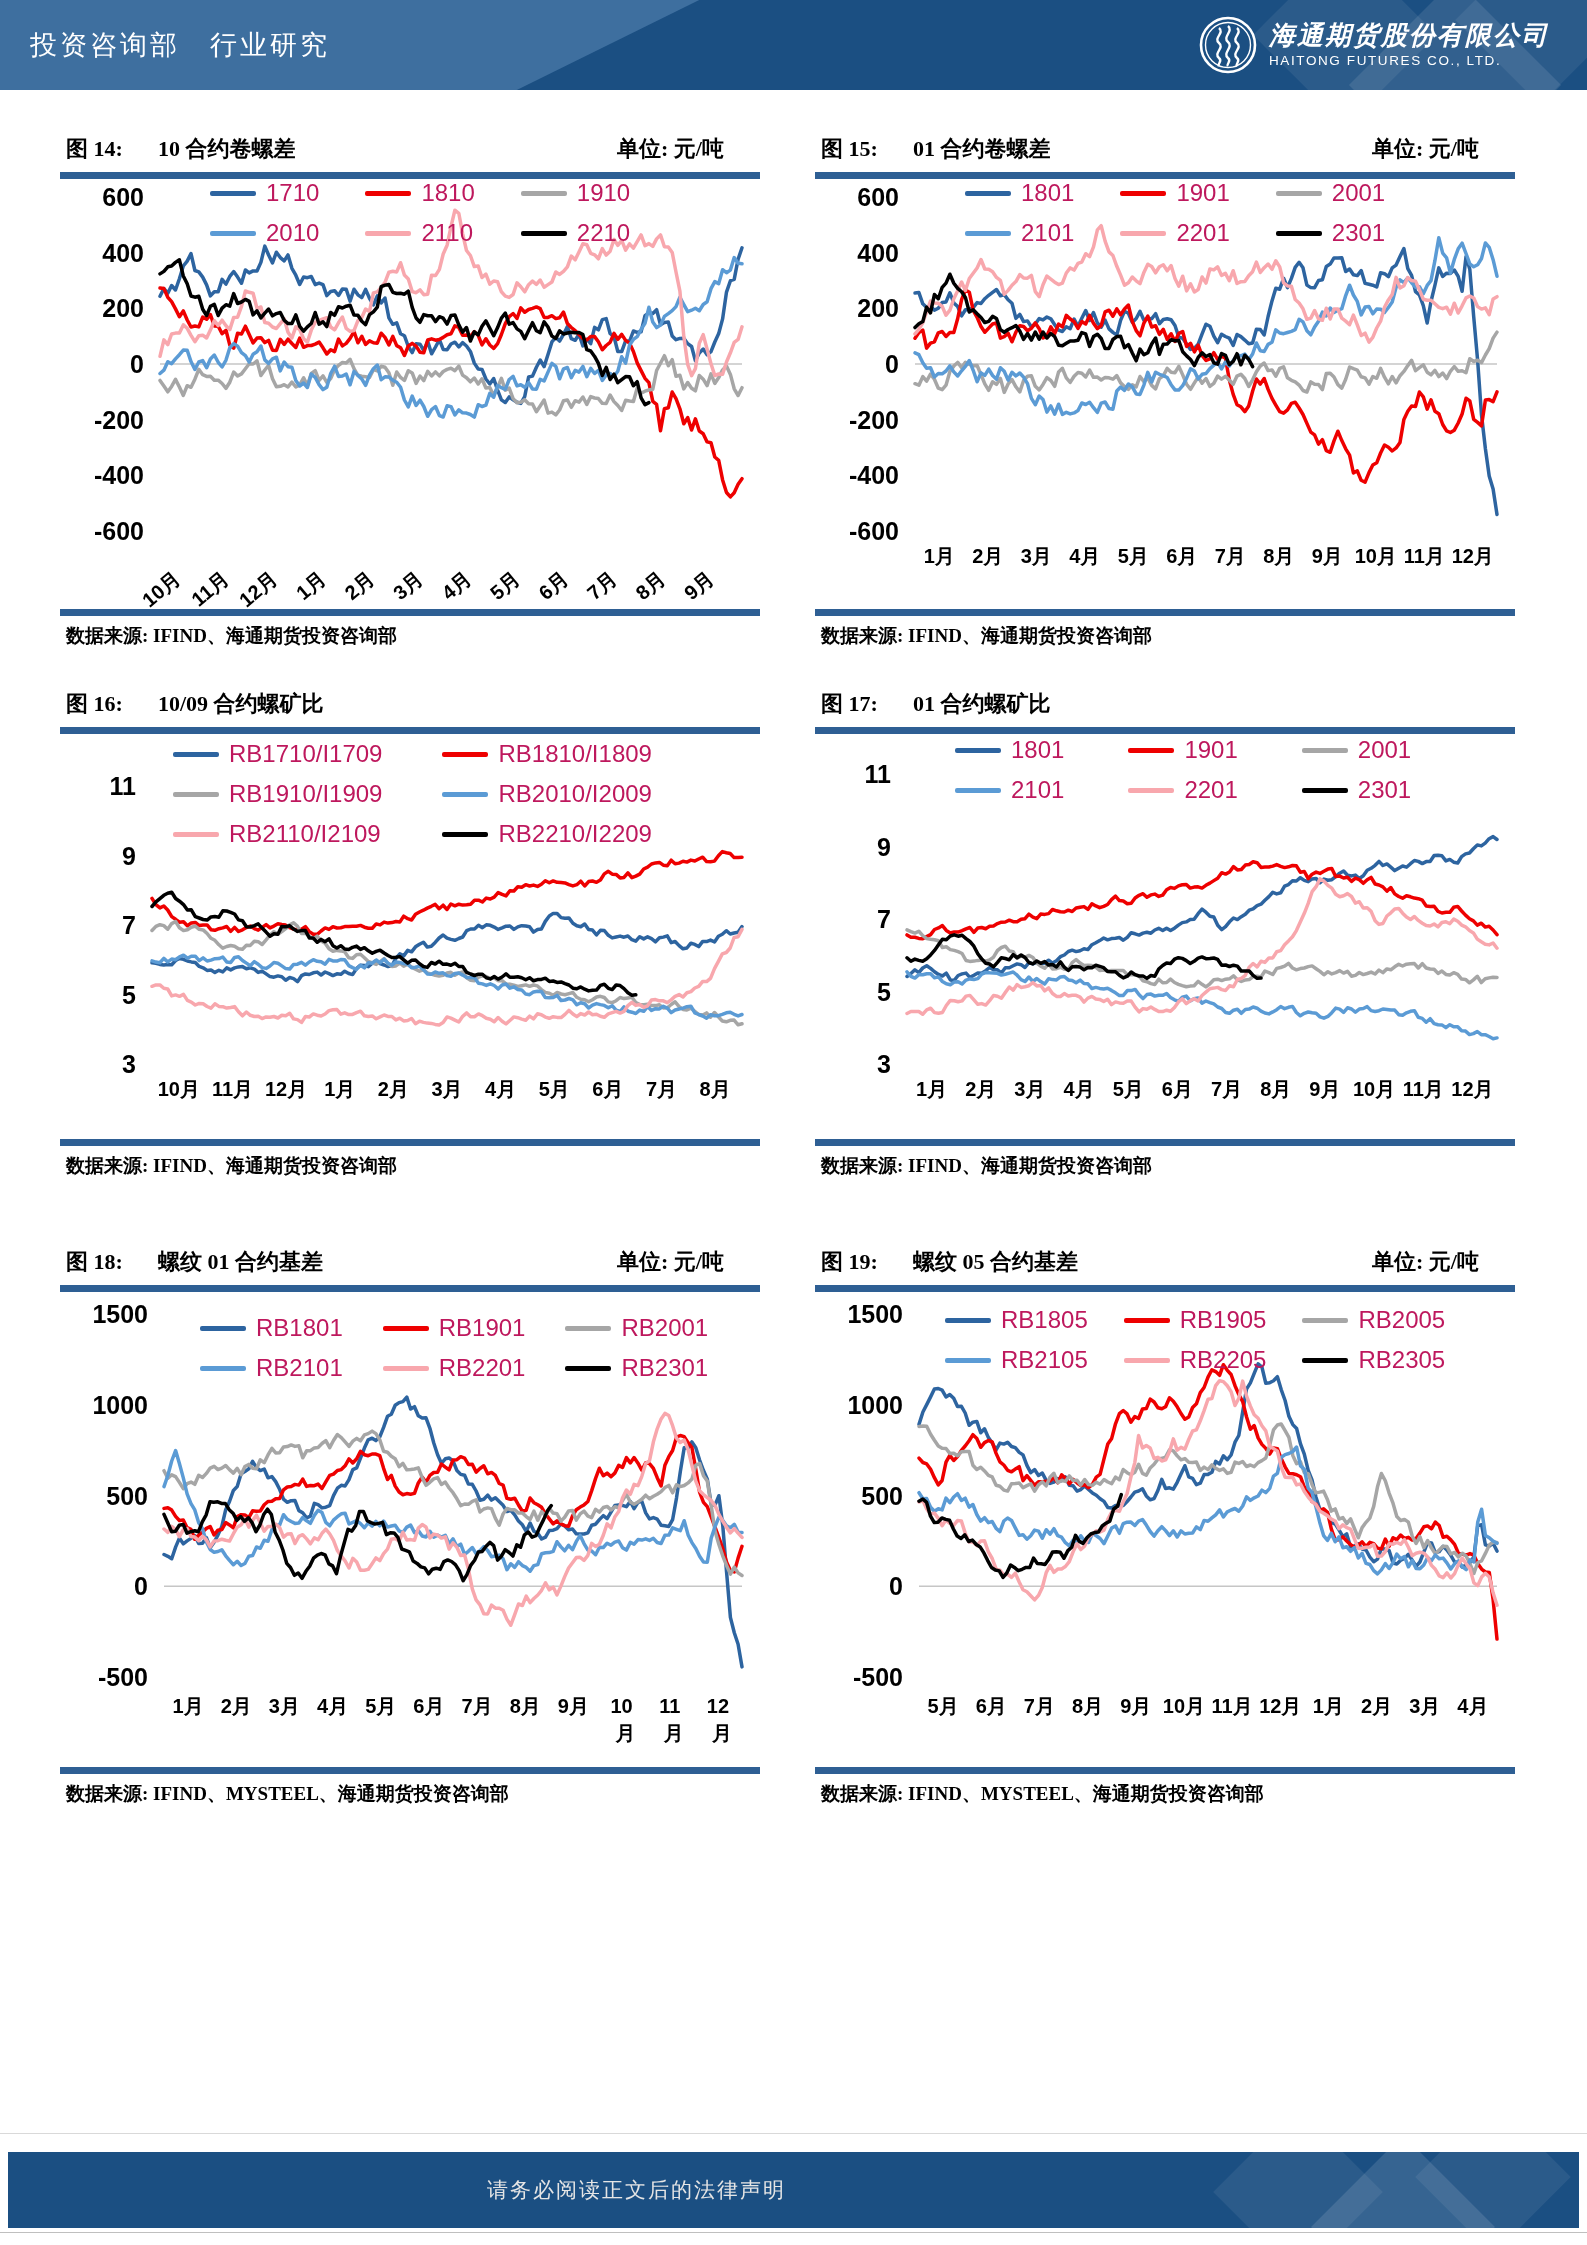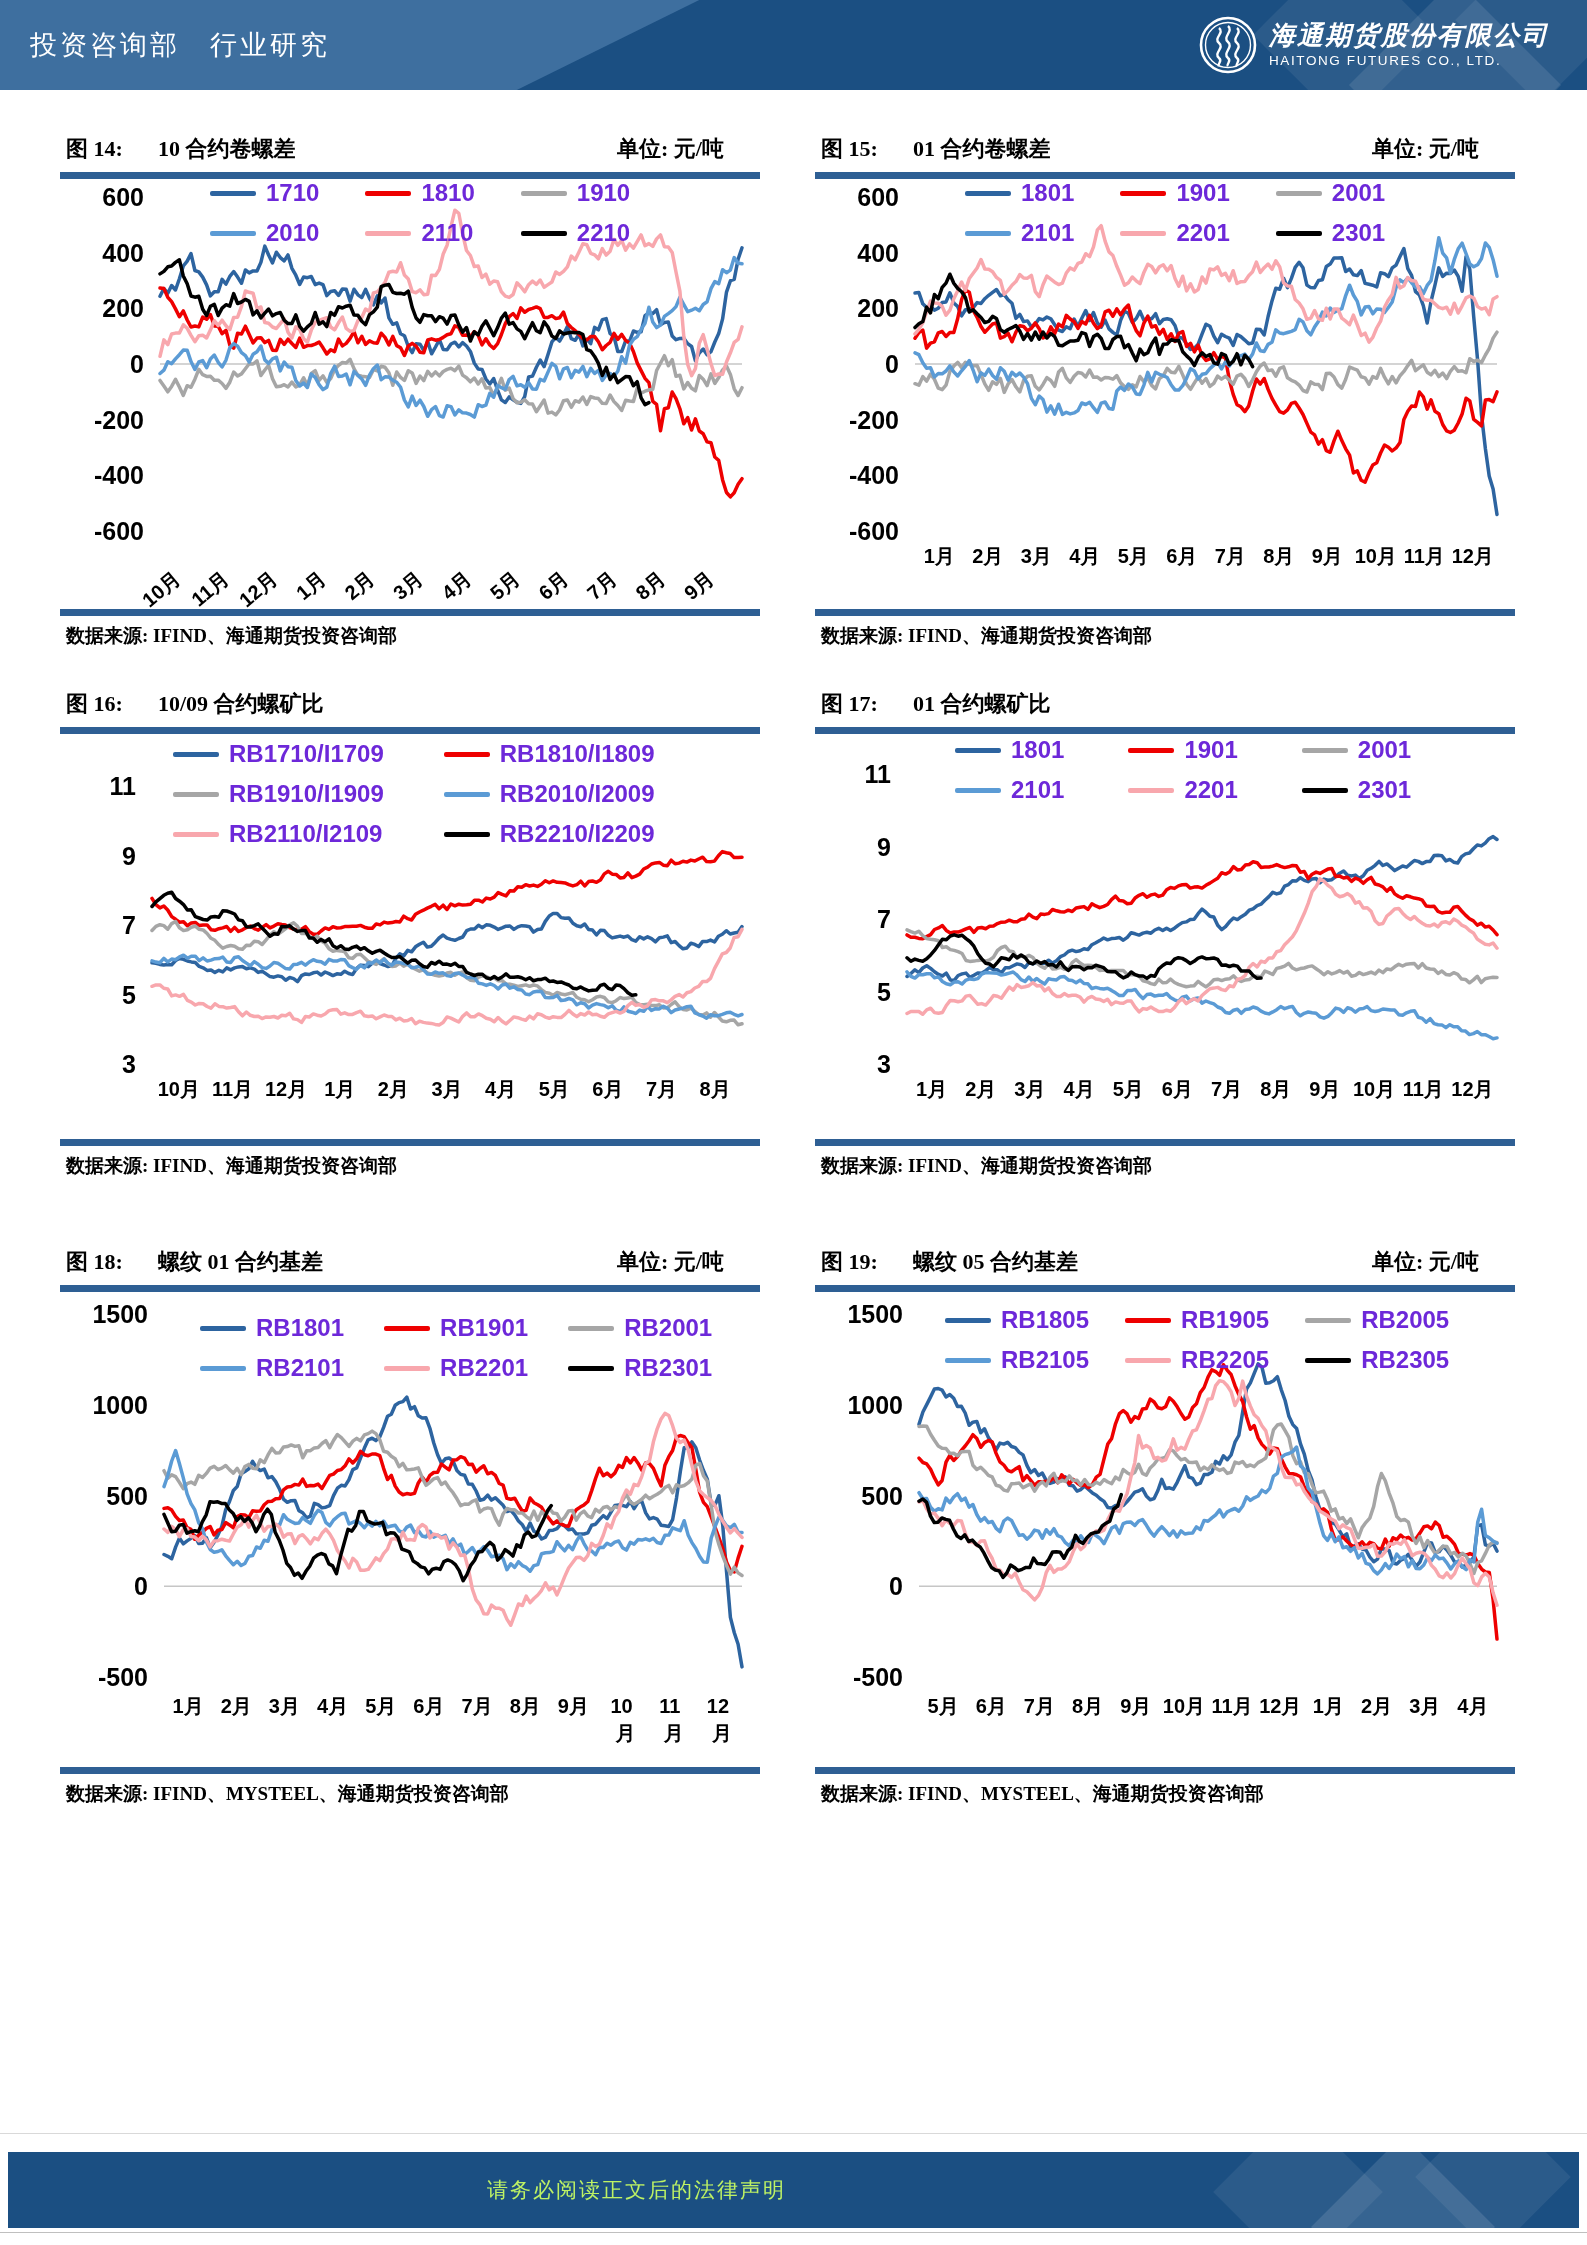--- a/index.html
+++ b/index.html
@@ -49,39 +49,39 @@
   .fig-chart svg{display:block;}
   .fig-source{
     font-family:"Liberation Serif",serif;font-weight:bold;font-size:19px;color:#000;
     padding:7px 0 4px 6px;
   }
   .legend{
     position:absolute;display:grid;row-gap:12px;z-index:3;
   }
   .legend-item{display:flex;align-items:center;gap:10px;}
   .legend-swatch{width:46px;height:5px;border-radius:2px;flex:0 0 auto;}
-  .legend-label{font-size:24px;font-weight:bold;color:#6d28d9;letter-spacing:0px;}
+  .legend-label{font-size:24px;font-weight:normal;color:#be185d;letter-spacing:0px;}
   svg text.ytick{font-family:"Liberation Sans",sans-serif;font-size:25px;font-weight:bold;fill:#000;}
   svg text.xtick{font-family:"Liberation Sans",sans-serif;font-size:20px;font-weight:bold;fill:#000;}
   
   .body-paragraph{
     margin:62px 52px 0 62px;
     font-family:"Liberation Serif",serif;font-size:27px;color:#000;
     line-height:2.25;text-align:justify;text-indent:2em;
   }
   
   .page-hairline{position:absolute;left:0;width:1587px;height:1px;background:#D9D9D9;}
   .page-footer{
     position:absolute;top:2152px;left:8px;width:1571px;height:76px;
     background:#1B4F82;overflow:hidden;
   }
   .footer-text{
     position:absolute;top:0;left:0;height:76px;width:80%;
     display:flex;align-items:center;justify-content:center;
-    color:#bef264;font-family:"Liberation Serif",serif;font-size:21px;letter-spacing:2px;
+    color:#e5e5e5;font-family:"Liberation Serif",serif;font-size:21px;letter-spacing:2px;
   }
 </style>
 </head>
 <body>
 
 <header class="page-header">
   <div class="header-light"></div>
   <div class="deco-diamond" style="left:1280px;top:-30px;width:130px;height:130px;"></div>
   <div class="deco-diamond" style="left:1380px;top:10px;width:150px;height:150px;background:rgba(255,255,255,0.10);"></div>
   <div class="deco-diamond" style="left:1480px;top:-40px;width:120px;height:120px;"></div>

